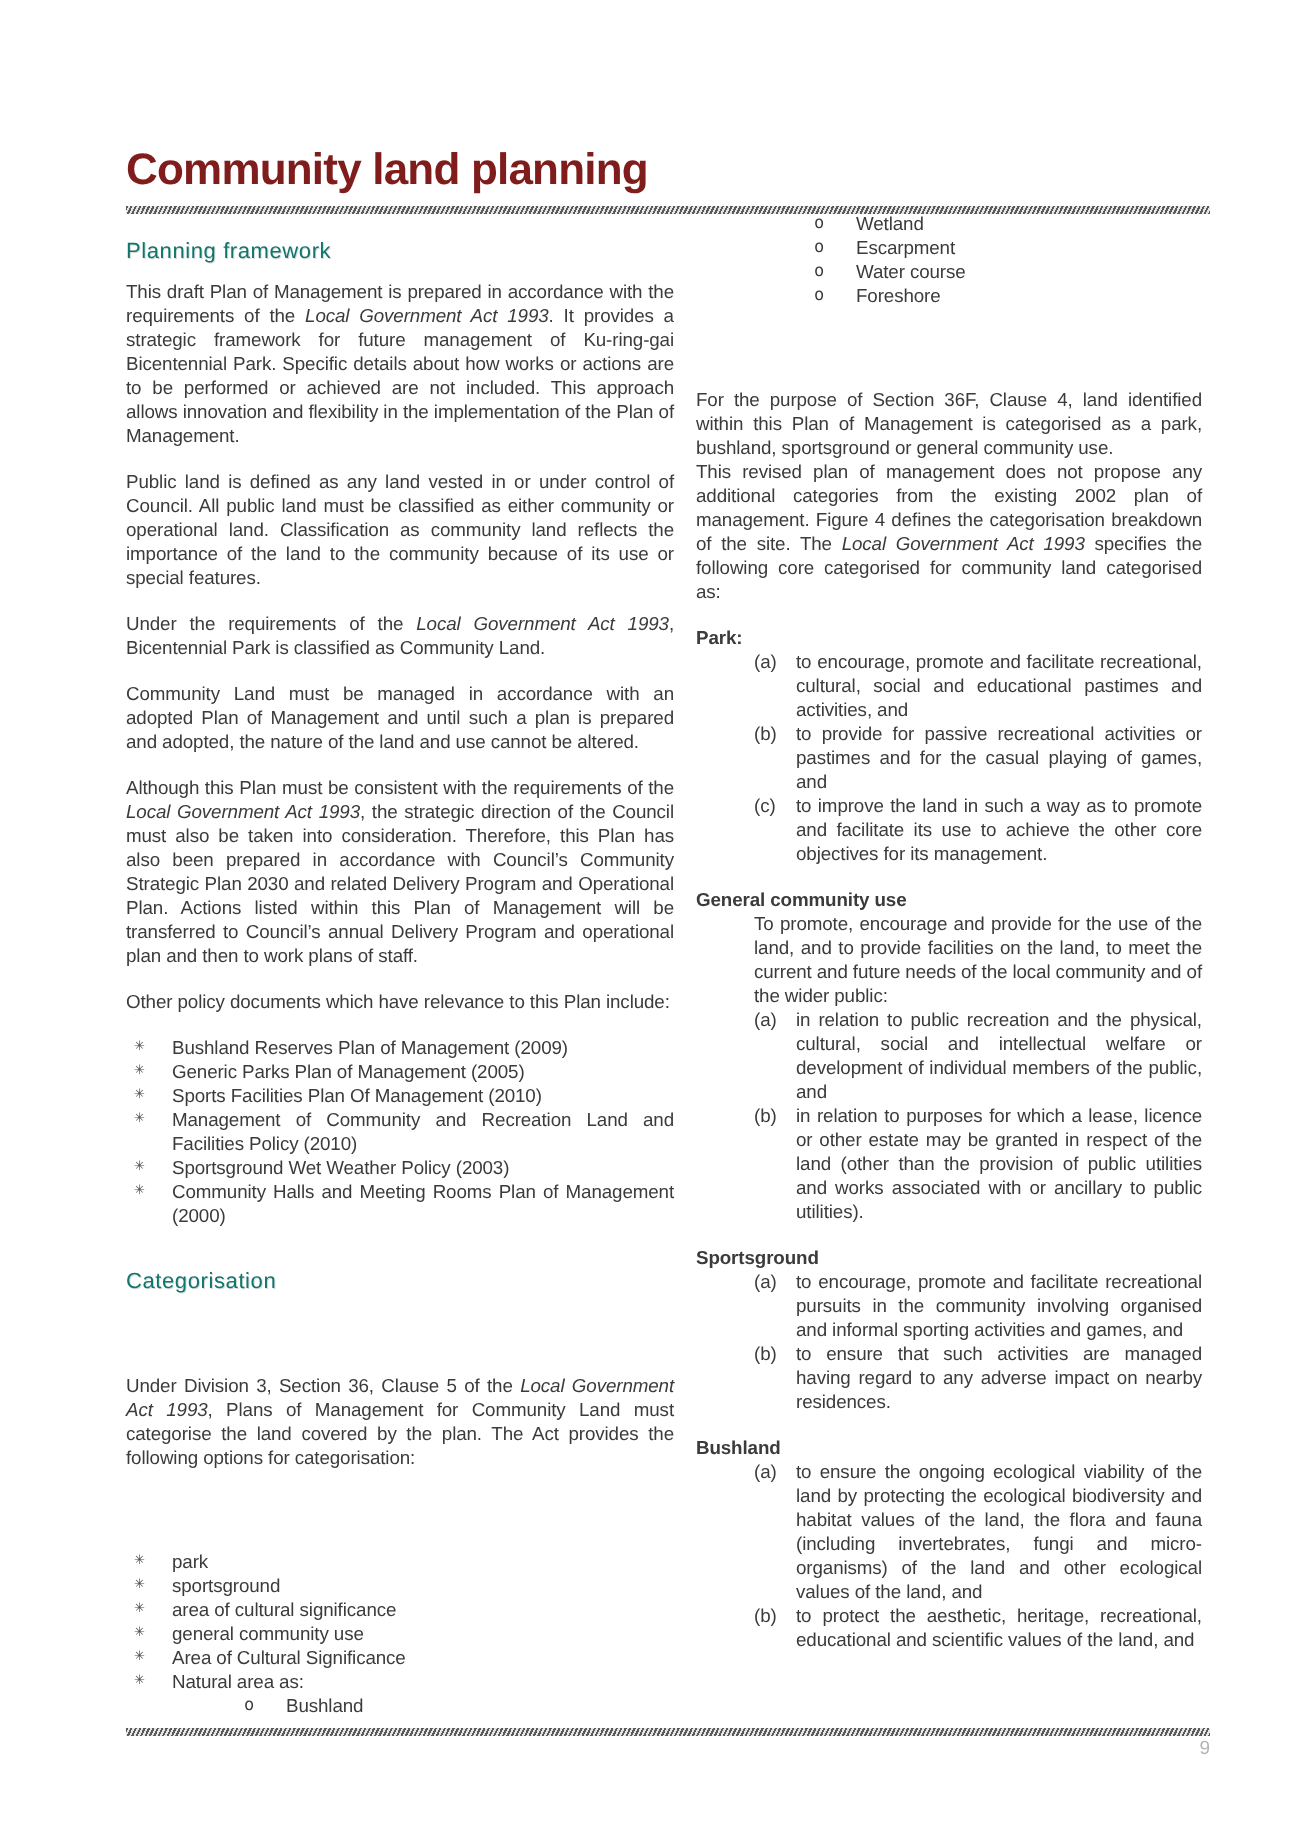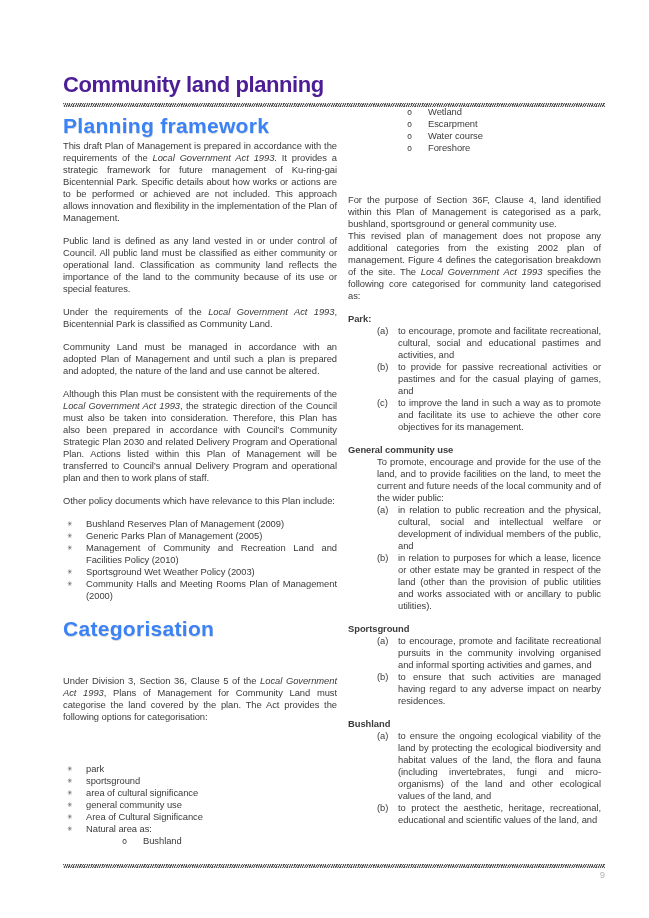--- a/index.html
+++ b/index.html
@@ -4,37 +4,37 @@
 <style>
   * { box-sizing: border-box; }
   html, body { margin: 0; padding: 0; }
   body {
     width: 649px; height: 918px; background: #ffffff;
     font-family: "Liberation Sans", "DejaVu Sans", sans-serif;
     color: #3b3b3b; position: relative; overflow: hidden;
   }
   .title {
     position: absolute; left: 63px; top: 72px; margin: 0;
-    font-size: 22px; font-weight: 700; color: #4c1d95; letter-spacing: -0.4px;
+    font-size: 22px; font-weight: 700; color: #7f1d1d; letter-spacing: -0.4px;
   }
   .rule {
     position: absolute; height: 4px;
     background: repeating-linear-gradient(115deg, #5a5a5a 0px, #5a5a5a 1px, #e6e6e6 1px, #e6e6e6 2px);
   }
   .title-rule { left: 63px; top: 103px; width: 542px; }
   .footer-rule { left: 63px; top: 864px; width: 542px; }
   .page-number {
     position: absolute; top: 869px; left: 580px; width: 25px; text-align: right;
     font-size: 9.5px; color: #b4b4b4;
   }
   .col { position: absolute; font-size: 9.4px; line-height: 12px; letter-spacing: -0.05px; }
   .col-left  { left: 63px;  top: 118px; width: 274px; }
   .col-right { left: 348px; top: 106px; width: 253px; }
   .h2 {
-    font-size: 21px; font-weight: 700; color: #3b82f6; letter-spacing: 0.3px;
+    font-size: 11px; font-weight: 400; color: #0f766e; letter-spacing: 0.3px;
     margin: 21px 0 8px 0; text-shadow: 0.5px 0.5px 0 #d9d9d9;
   }
   .col > .h2:first-child { margin-top: 2px; }
   .para { margin: 0 0 11px 0; text-align: justify; }
   .para.nogap, .blist.nogap { margin-bottom: 0; margin-top: 40px; }
   .it { font-style: italic; }
   .blist { margin: 0 0 11px 0; }
   .brow { display: flex; justify-content: space-between; }
   .bmark { flex: none; width: 23px; padding-left: 4px; font-size: 6.5px; line-height: 12px; color: #4a4a4a; }
   .btext { flex: 1; text-align: justify; }
@@ -66,20 +66,24 @@
         <div class="brow">
           <span class="bmark">✳</span>
           <span class="btext"><span>Bushland Reserves Plan of Management (2009)</span></span>
         </div>
         <div class="brow">
           <span class="bmark">✳</span>
           <span class="btext"><span>Generic Parks Plan of Management (2005)</span></span>
         </div>
         <div class="brow">
           <span class="bmark">✳</span>
+          <span class="btext"><span>Sports Facilities Plan Of Management (2010)</span></span>
+        </div>
+        <div class="brow">
+          <span class="bmark">✳</span>
           <span class="btext"><span>Management of Community and Recreation Land and Facilities Policy (2010)</span></span>
         </div>
         <div class="brow">
           <span class="bmark">✳</span>
           <span class="btext"><span>Sportsground Wet Weather Policy (2003)</span></span>
         </div>
         <div class="brow">
           <span class="bmark">✳</span>
           <span class="btext"><span>Community Halls and Meeting Rooms Plan of Management (2000)</span></span>
         </div>

